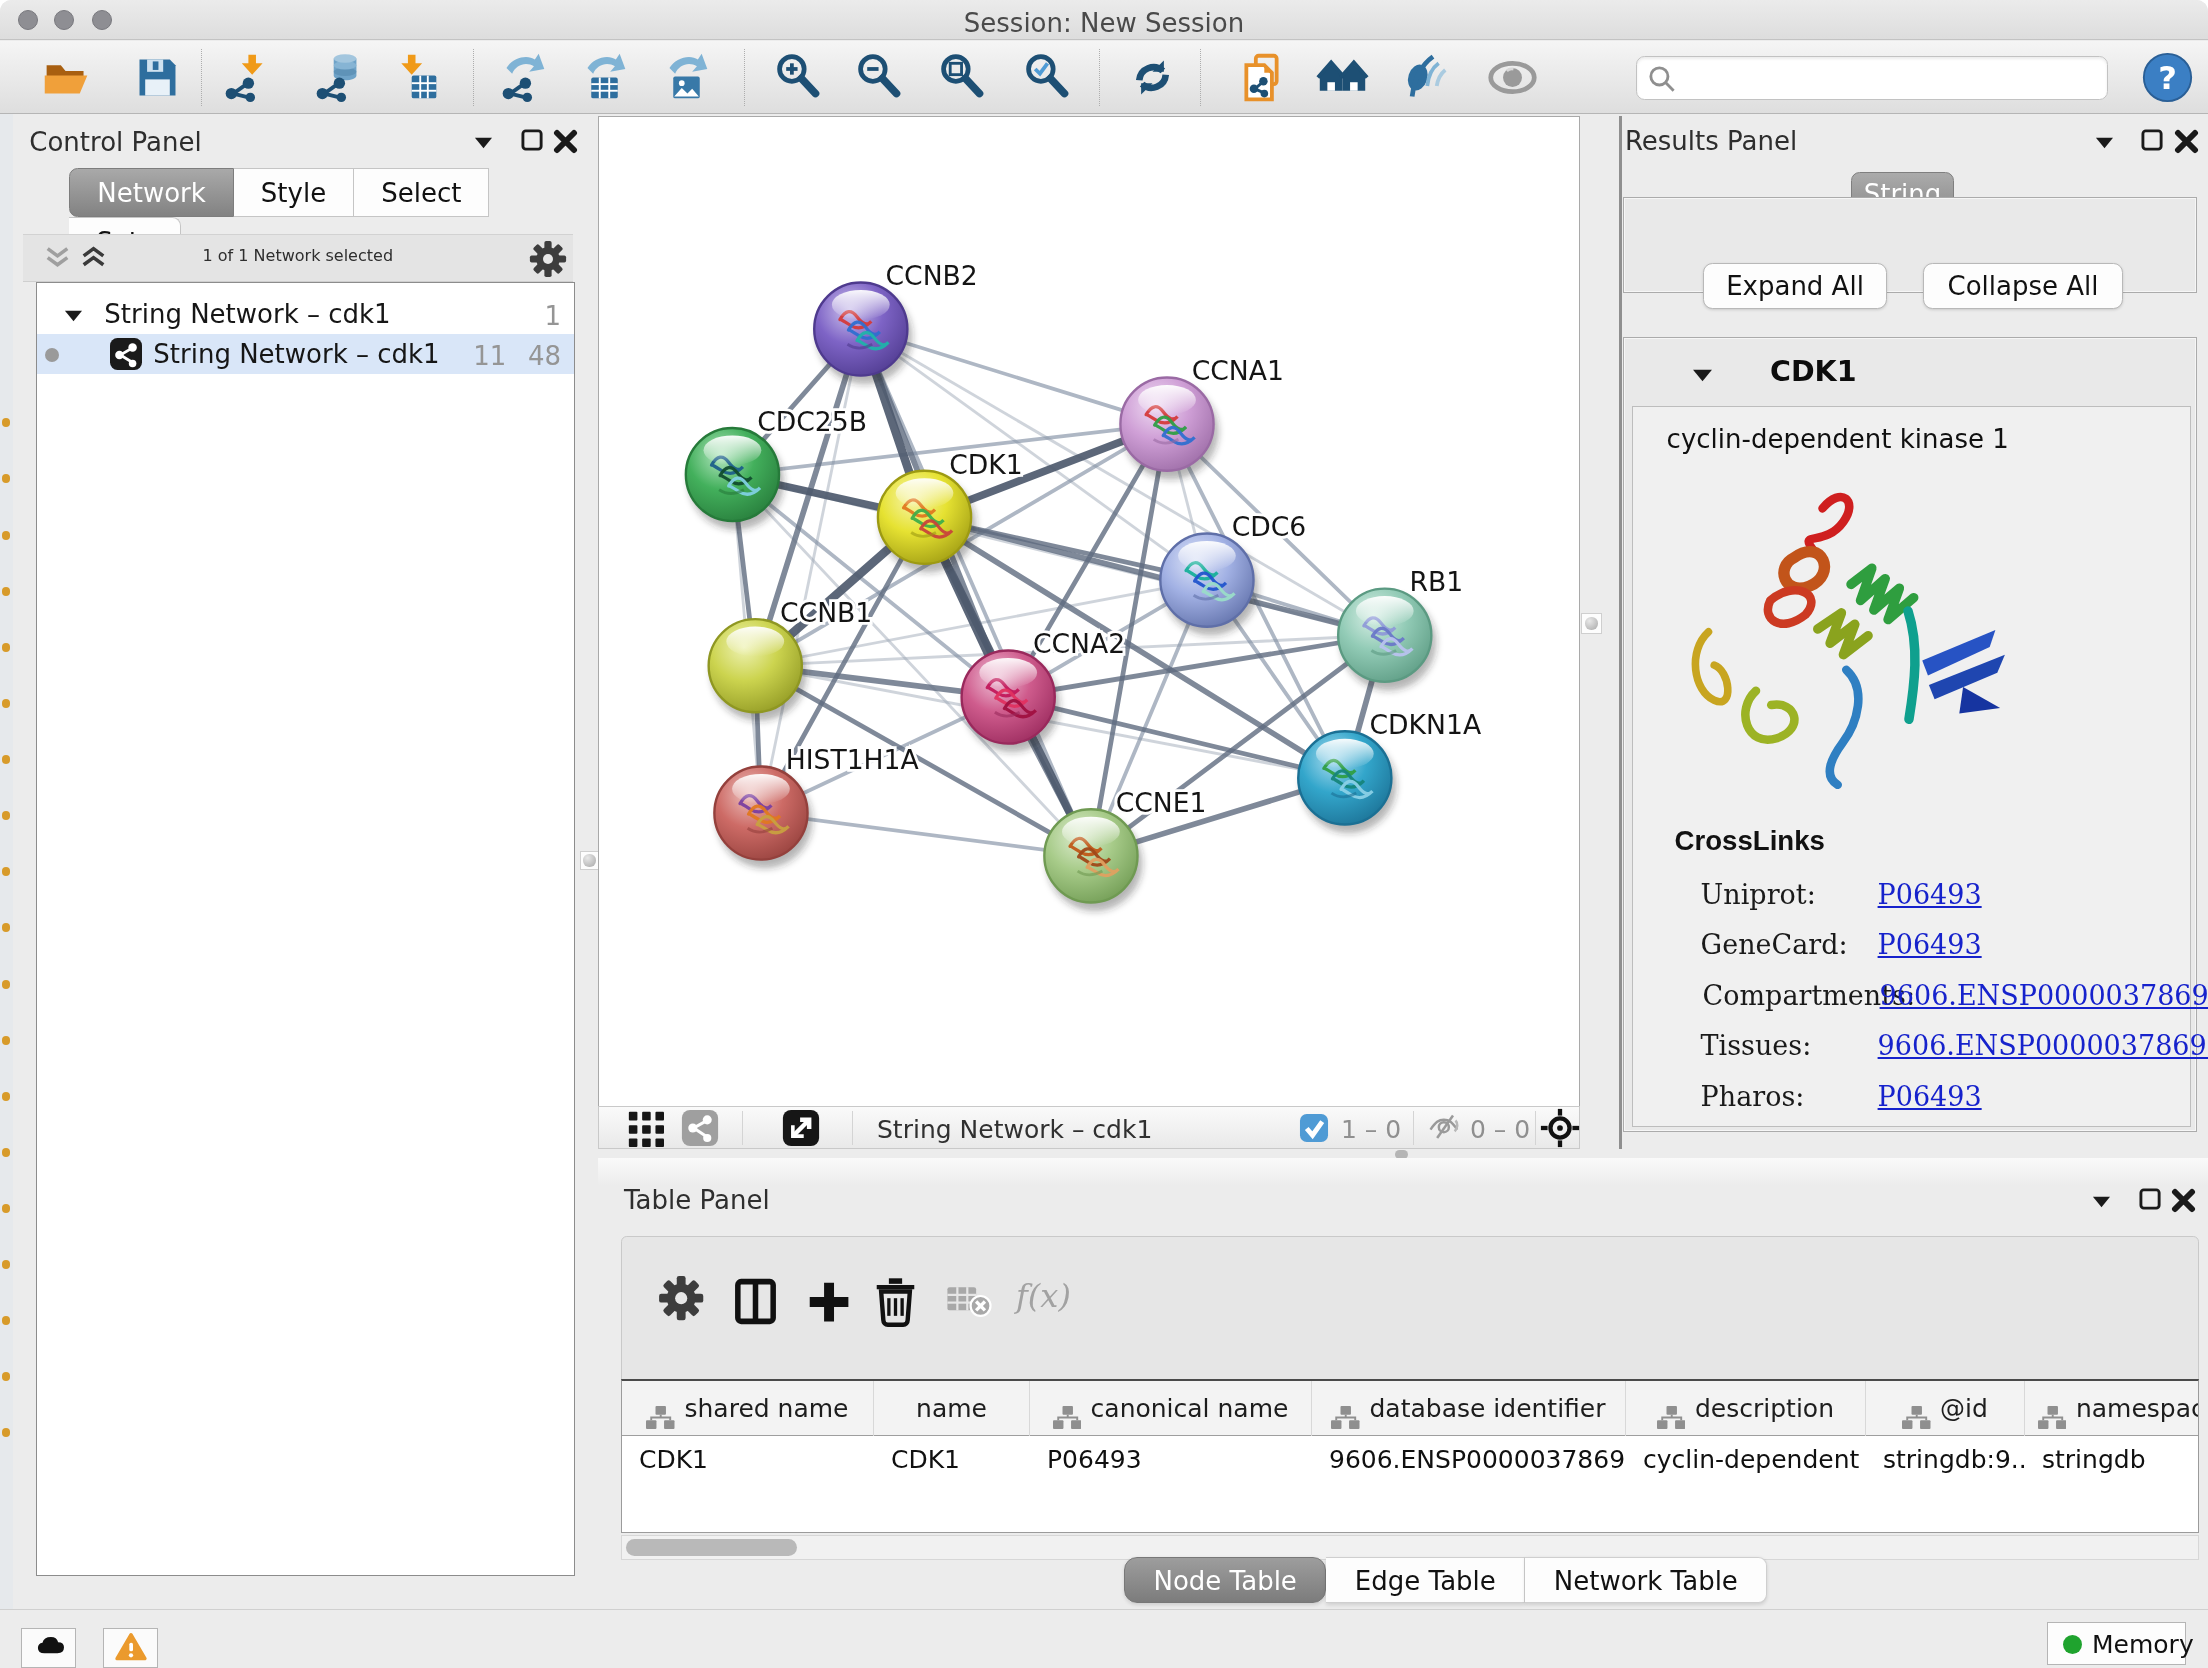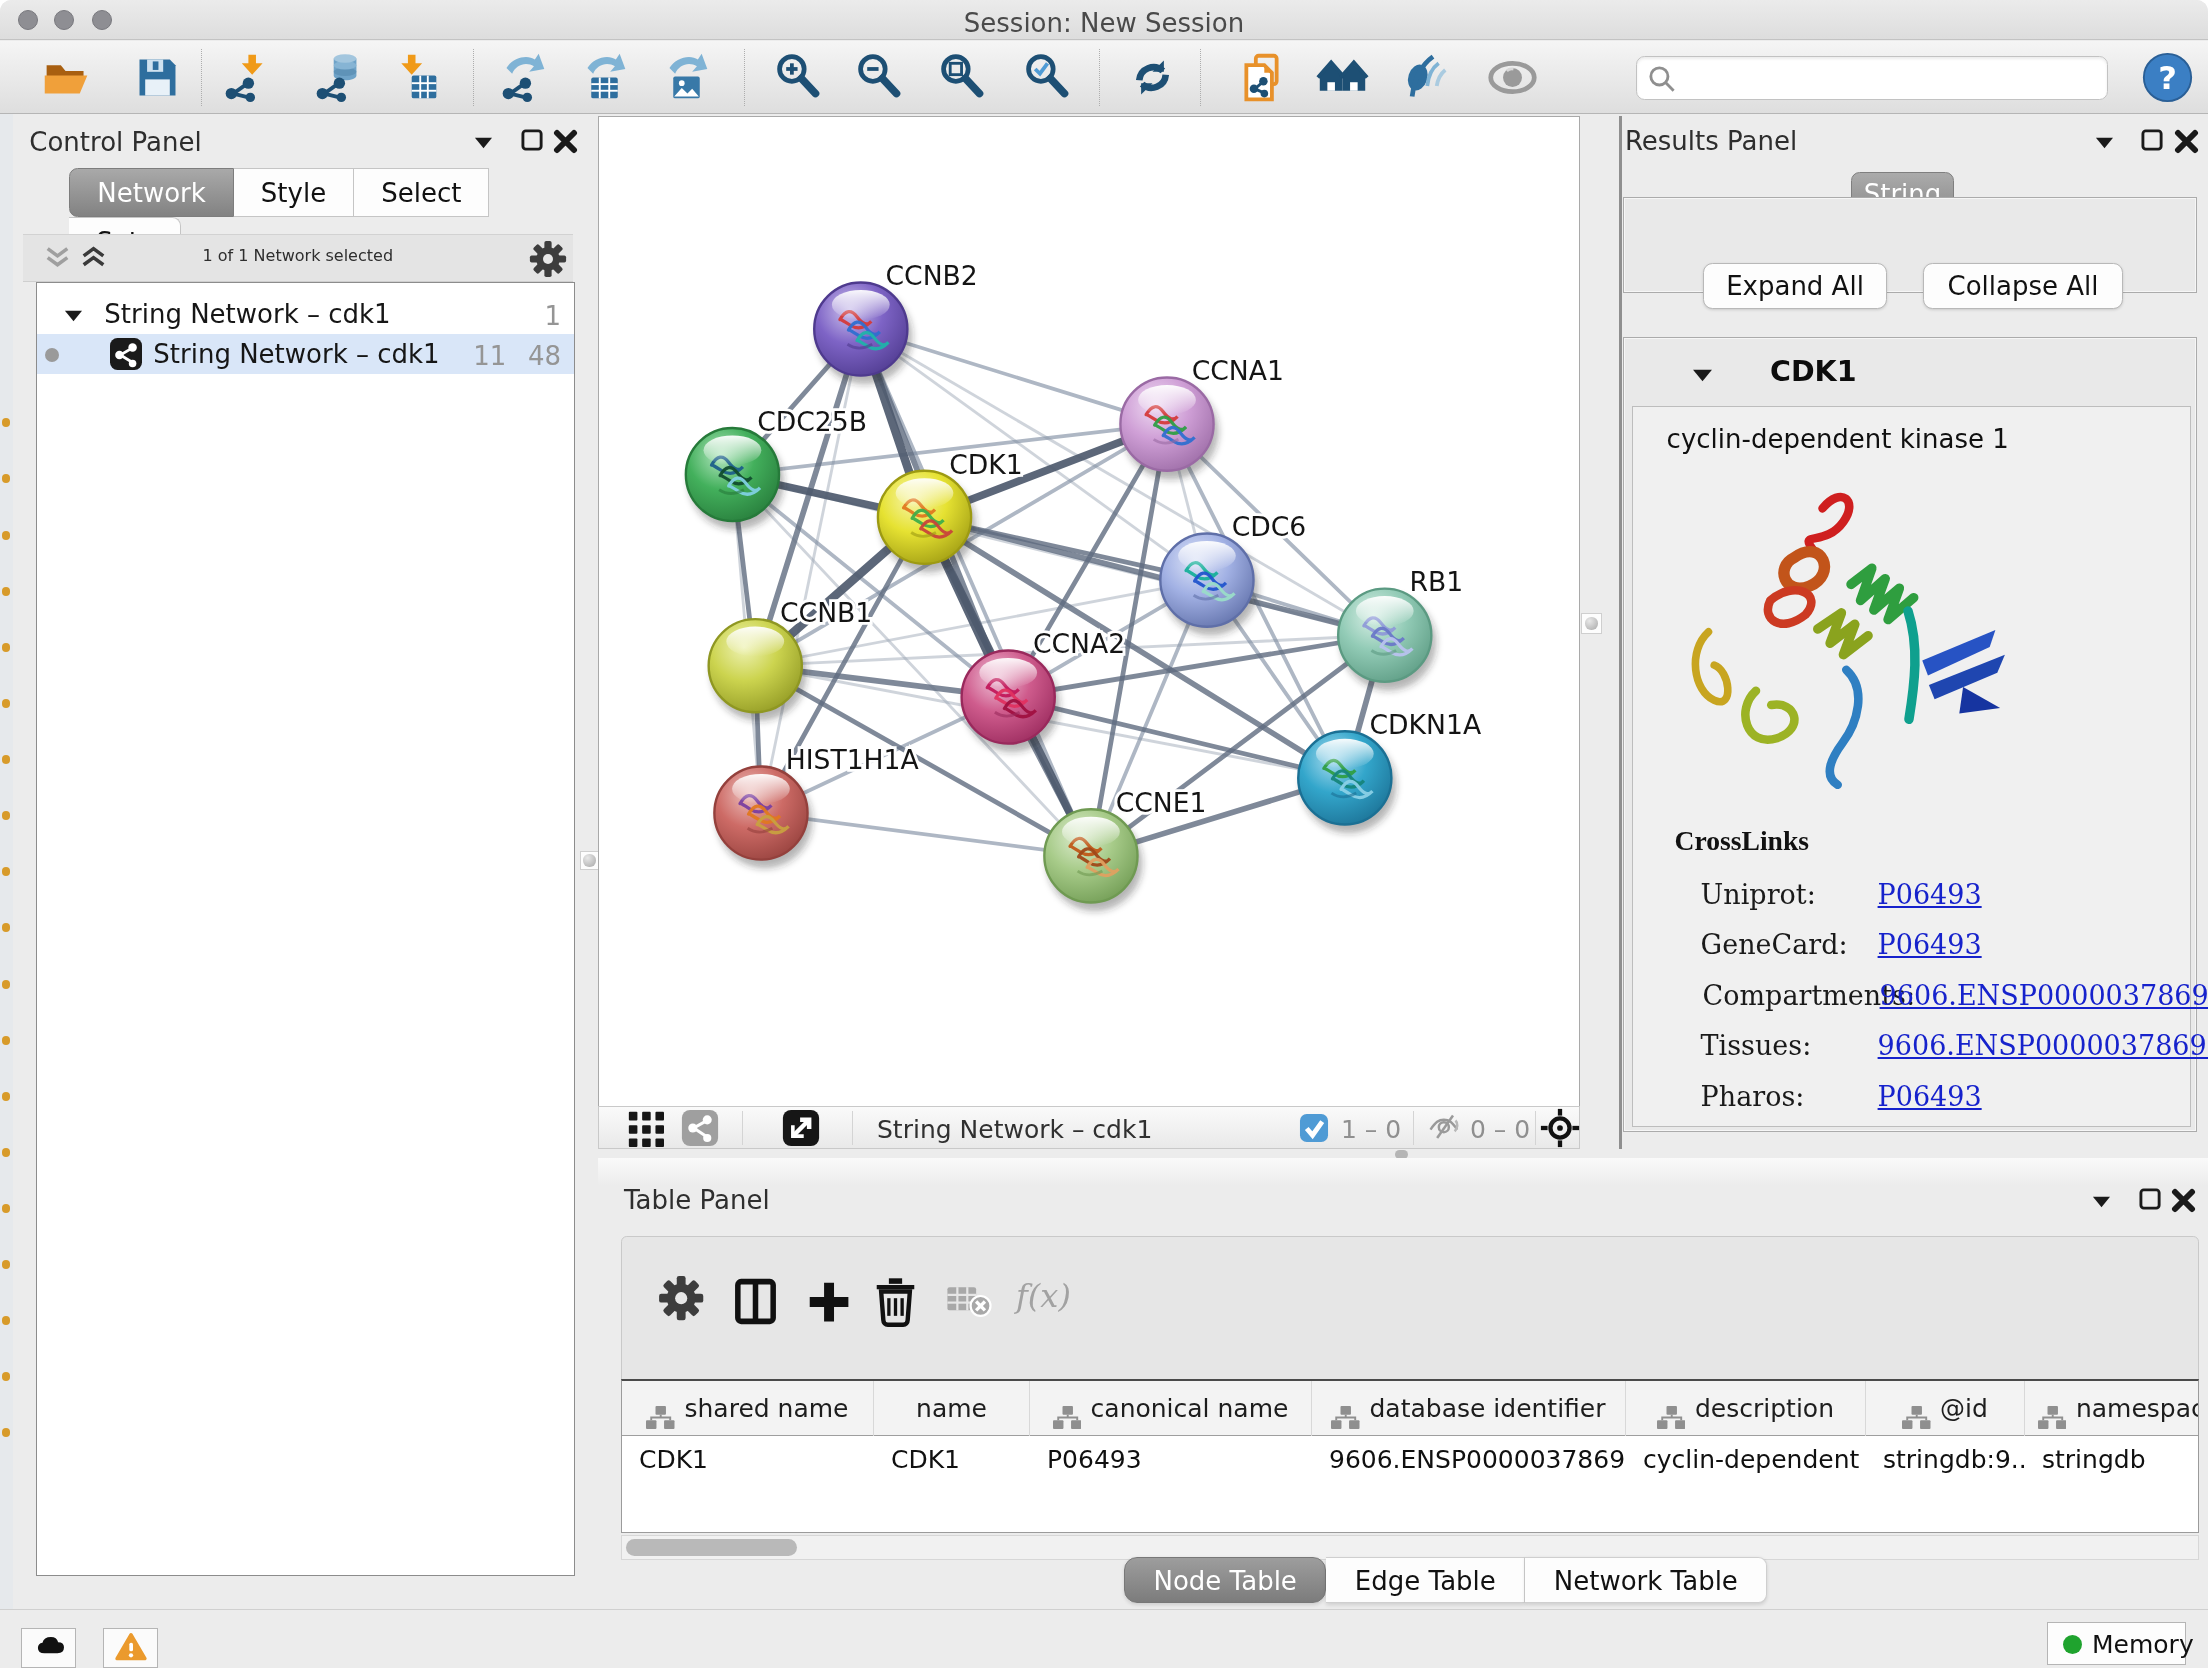--- a/index.html
+++ b/index.html
@@ -100,21 +100,21 @@
   
   #results-panel{left:1623px;top:114px;width:586px;height:1044px;background:#ececec;}
   #string-tab{left:228px;top:58px;width:103px;height:44px;background:linear-gradient(#ababab,#8b8b8b);
     border:1px solid #7f7f7f;border-radius:8.6px;color:#fff;font-size:26px;text-align:center;line-height:42px;cursor:pointer;}
   .rp-box{background:#e9e9e9;border:1px solid #ababab;box-shadow:inset 0 0 0 1px #f6f6f6;}
   .rp-btn{background:#fdfdfd;border:1px solid #b8b8b8;border-radius:9.5px;font-size:26px;color:#111;
     text-align:center;cursor:pointer;box-shadow:0 1px 2.9px rgba(0,0,0,.15);}
   #rp-gene{font-size:28.5px;font-weight:bold;color:#0d0d0d;}
   #rp-content{left:7.6px;top:68px;width:559px;height:721px;background:#f0f0f0;border:1px solid #bdbdbd;}
   #rp-desc{font-size:26px;color:#101010;}
-  #crosslinks-title{font-family:Liberation Serif, serif;font-weight:bold;font-size:27.6px;color:#111;}
+  #crosslinks-title{font-family:Liberation Sans, sans-serif;font-weight:bold;font-size:27.6px;color:#111;}
   .cl-label{font-family:"DejaVu Serif","Liberation Serif",serif;font-size:27px;color:#1a1a1a;}
   .cl-value{font-family:"DejaVu Serif","Liberation Serif",serif;font-size:27px;color:#1622cc;text-decoration:underline;cursor:pointer;}
 
   
   #statusbar{left:0;top:1609px;width:2208px;height:59px;background:#ececec;border-top:1px solid #d0d0d0;}
   .sb-btn{top:18px;width:55px;height:40px;background:#fbfbfb;border:1.9px solid #b5b5b5;cursor:pointer;}
   .sb-btn .icon{position:absolute;left:50%;top:50%;transform:translate(-50%,-50%);}
   #memory-btn{left:2047px;top:12.4px;width:139px;height:43px;background:#fdfdfd;border:1px solid #b5b5b5;cursor:pointer;}
   #memory-dot{position:absolute;left:15px;top:11.4px;width:19px;height:19px;border-radius:50%;background:#1fa32e;}
   #memory-label{position:absolute;left:44px;top:6.7px;font-size:25px;color:#111;}

